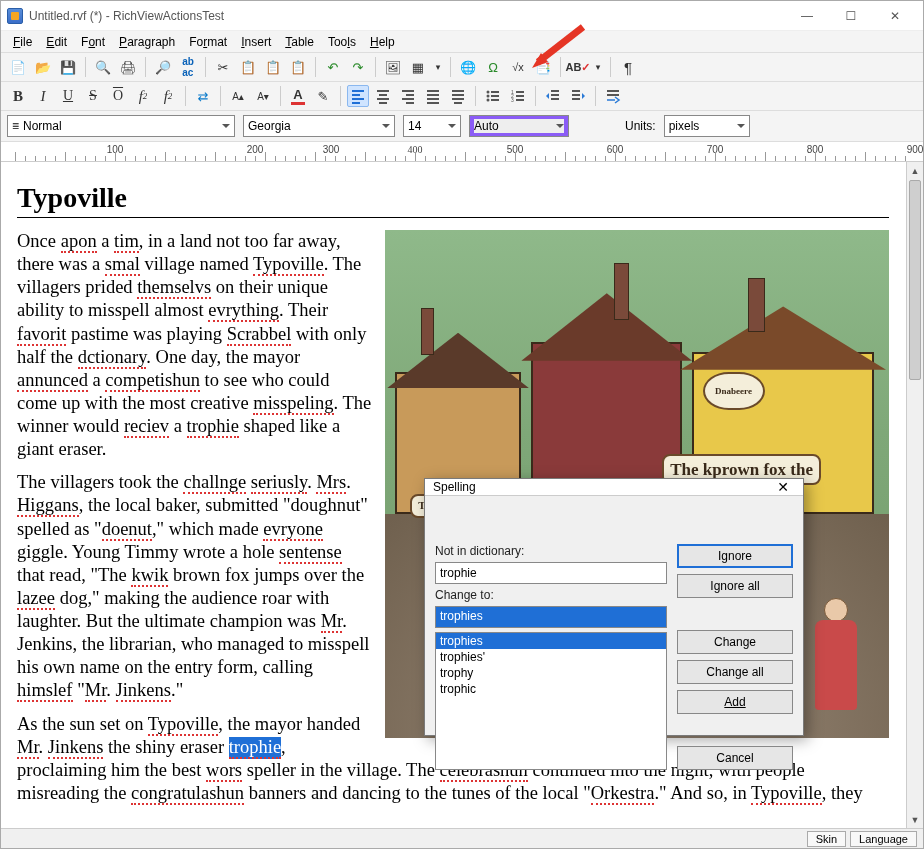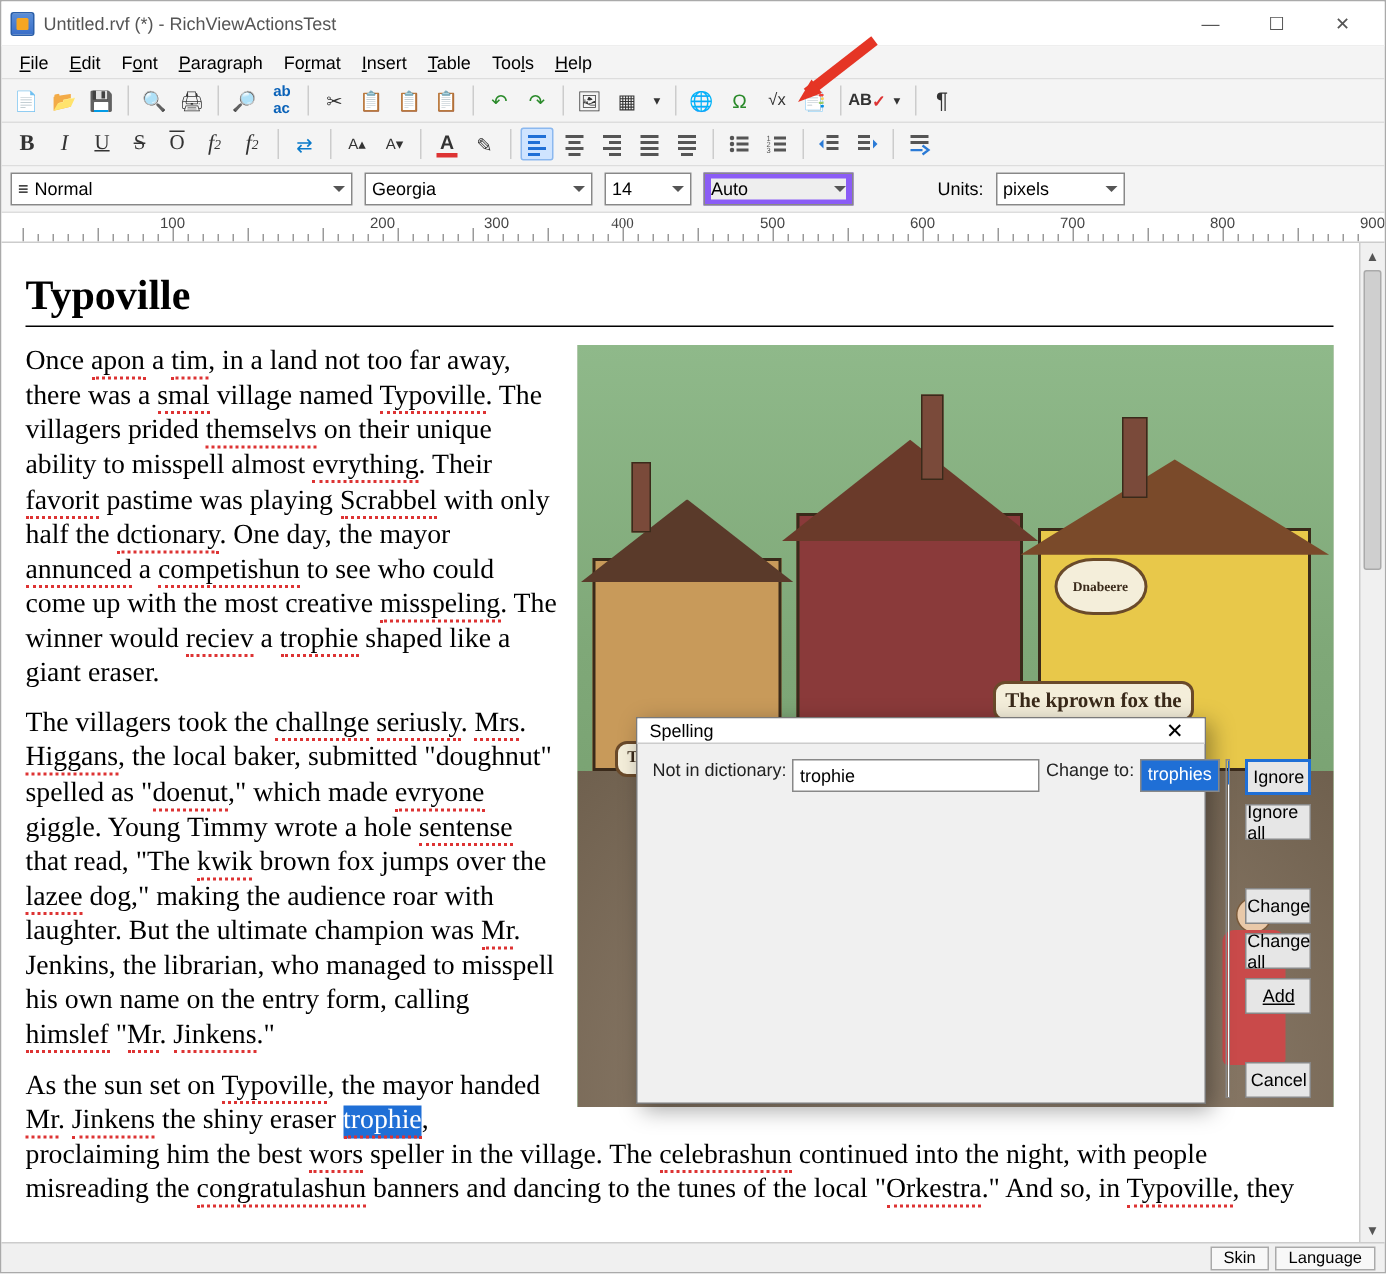--- a/index.html
+++ b/index.html
@@ -181,28 +181,29 @@
     left: 424px;
     top: 478px;
     width: 380px;
     height: 258px;
     background: #f0f0f0;
     border: 1px solid #7a7a7a;
     box-shadow: 4px 4px 14px rgba(0,0,0,0.35);
     display: flex;
     flex-direction: column;
     z-index: 40;
+    gap: 38px;
   }
   .dialog .dtitle{
     height:26px;background:#fff;border-bottom:1px solid #ccc;
     display:flex;align-items:center;padding:0 8px;font-size:12px;
   }
   .dialog .dtitle .close{margin-left:auto;font-size:14px;padding:0 6px;cursor:default}
   .dialog .dbody{flex:1;display:flex;padding:10px;gap:10px}
-  .dcol-left{flex:1;display:flex;gap:4px}
+  .dcol-left{flex:1;display:flex;flex-direction:column;gap:4px}
   .dcol-right{width:116px;display:flex;flex-direction:column;gap:6px}
   .dlabel{font-size:12px;color:#222}
   .dinput{height:22px;border:1px solid #888;background:#fff;padding:2px 4px;font-size:12px}
   .dinput.sel{background:#1f6fd6;color:#fff}
   .dlist{flex:1;border:1px solid #888;background:#fff;font-size:12px;overflow:auto}
   .dlist div{padding:1px 4px}
   .dlist div.sel{background:#1f6fd6;color:#fff}
   .dbtn{height:24px;border:1px solid #888;background:#e6e6e6;font-size:12px;display:flex;align-items:center;justify-content:center}
   .dbtn.primary{border:2px solid #1f6fd6}
   .dspacer{height:20px}
@@ -552,21 +553,21 @@
         <div class="house h2">
             <div class="roof" style="background:#6a3a2a"></div>
             <div class="chimney" style="left:55%"></div>
           </div>
         <div class="house h3">
             <div class="roof" style="background:#7a4a2a"></div>
             <div class="chimney" style="left:30%"></div>
           </div>
         <div class="sign" style="left:5%;top:52%;font-size:11px">The. Dooenuts</div>
         <div class="sign" style="left:40%;top:51%;font-size:10px;background:#b23a3a;color:#f8e9c9;border-color:#6a1a1a">Jinbens</div>
-        <div class="sign" style="left:55%;top:44%;font-size:14px">The kprown fox the</div>
+        <div class="sign" style="left:55%;top:44%;font-size:17px">The kprown fox the</div>
         <div class="sign sign-oval" style="left:63%;top:28%;font-size:9px;width:62px;height:38px">Dnabeere</div>
         <div class="person" style="left:8%">
             <div class="head"></div>
             <div class="body" style="background:#c94848"></div>
           </div>
         <div class="person" style="left:22%">
             <div class="head"></div>
             <div class="body" style="background:#4a6aa8"></div>
           </div>
         <div class="person" style="left:48%">

